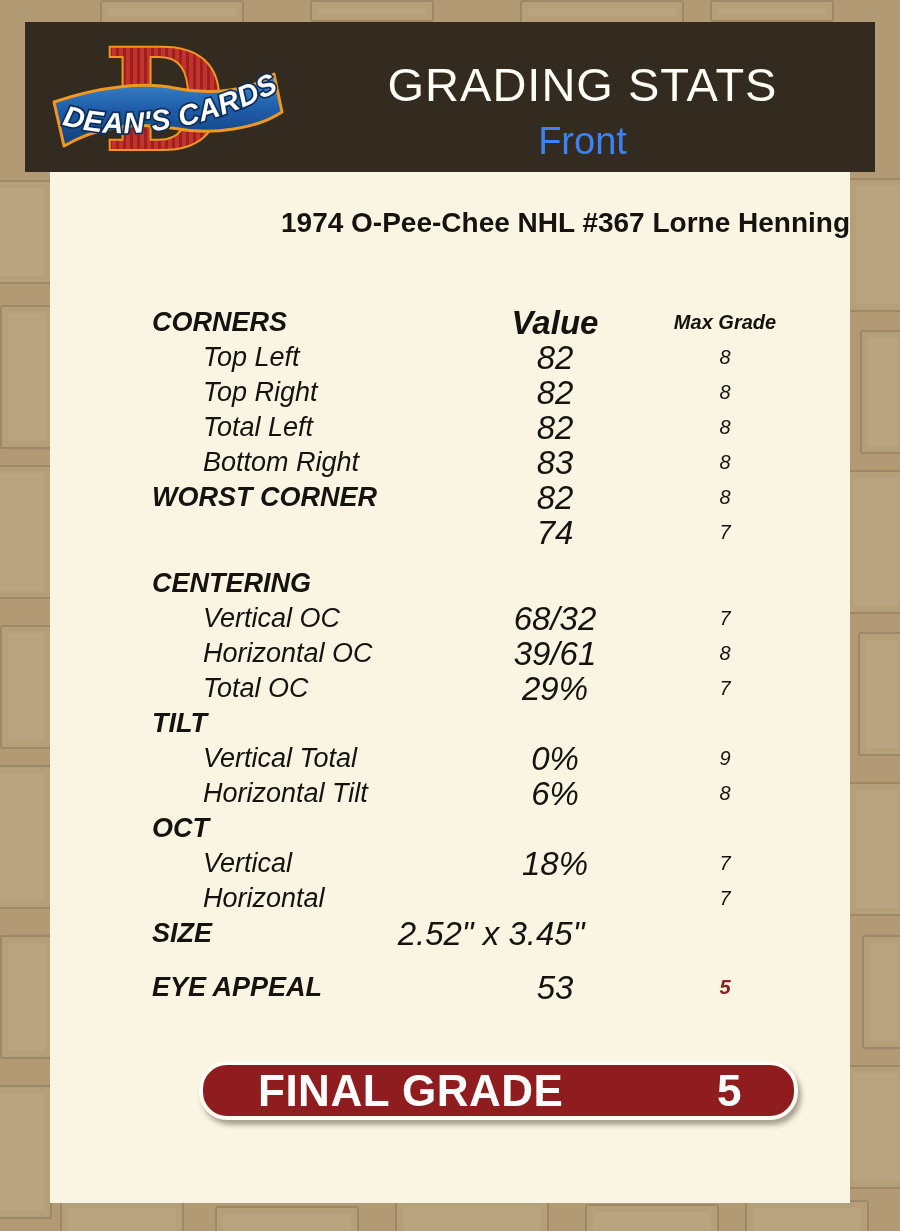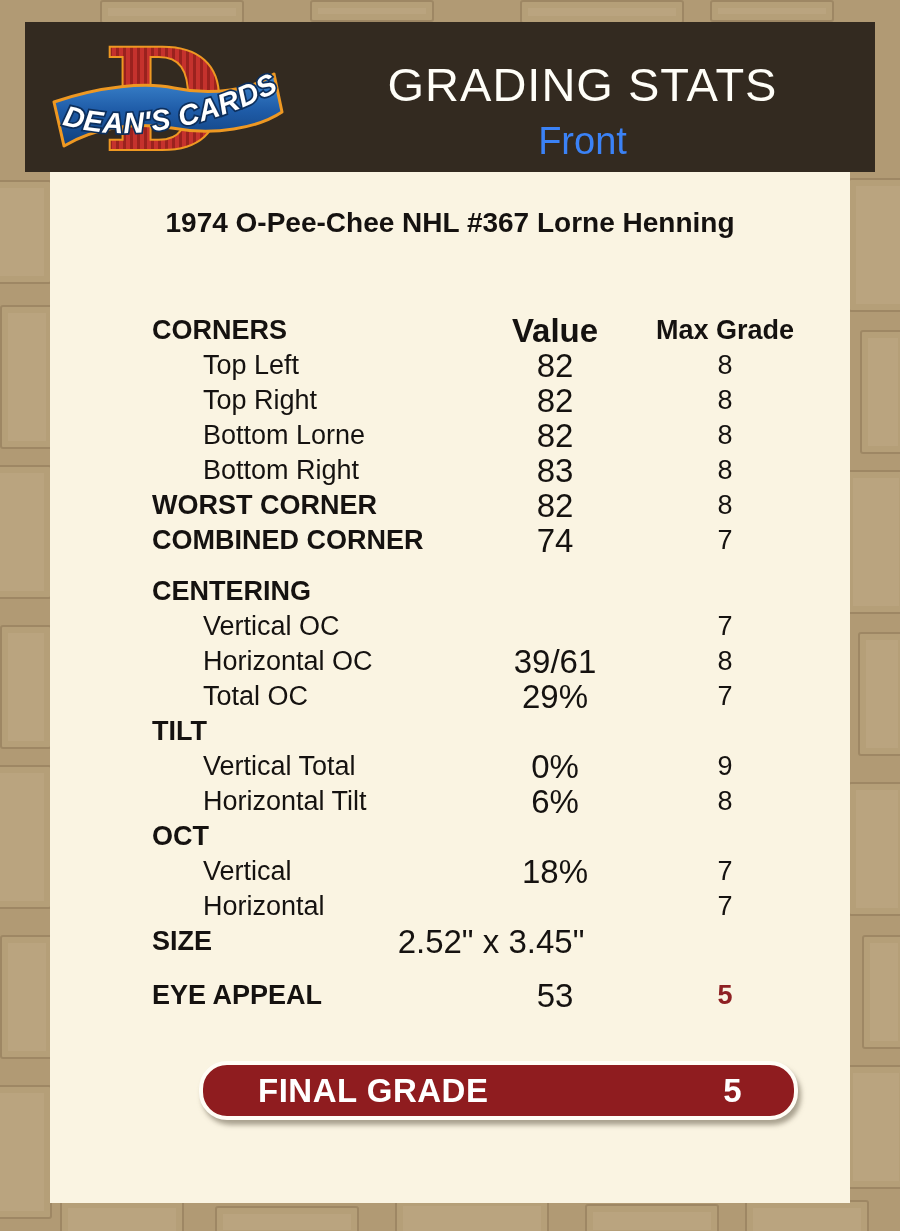--- a/index.html
+++ b/index.html
@@ -46,64 +46,64 @@
   
   .panel {
     position:absolute; left:50px; top:22px;
     width:800px; height:1181px;
     background:#faf4e2;
     z-index:1;
   }
 
   .card-title {
     position:absolute; top:184px; left:0; width:100%;
-    text-align:center; font-weight:bold; font-size:28px; line-height:34px;
+    text-align:right; font-weight:bold; font-size:28px; line-height:34px;
   }
   .card-code {
     position:absolute; top:222px; left:0; width:100%;
     text-align:center; font-size:29px; line-height:34px;
   }
 
   
-  .gtable { position:absolute; top:291px; left:0; width:100%; }
+  .gtable { position:absolute; top:283px; left:0; width:100%;font-style:italic; }
   .t-row { position:relative; height:35px; }
   .cell-label {
     position:absolute; left:153px; top:0; height:35px;
     display:flex; align-items:center;
     font-size:27px; white-space:nowrap;
   }
   .t-row.section .cell-label { left:102px; font-weight:bold; }
   .cell-value {
     position:absolute; left:380px; width:250px; top:0; height:35px;
     display:flex; align-items:center; justify-content:center;
     font-size:33px; white-space:nowrap;
   }
   .cell-max {
     position:absolute; left:600px; width:150px; top:0; height:35px;
     display:flex; align-items:center; justify-content:center;
-    font-size:27px;
+    font-size:20px;
   }
   .t-row.head .cell-value, .t-row.head .cell-max { font-weight:bold; }
   .t-row.size-row .cell-value { transform:translateX(-64px); }
   .cell-max.red { color:#8e2023; font-weight:bold; }
 
   
   .final-grade {
     position:absolute; left:149px; top:1039px;
     width:484px; height:51px;
     background:#8f1c1f;
     border:4px solid #fffdf6;
     border-radius:28px;
     box-shadow:3px 5px 5px rgba(104,94,76,.55);
     display:flex; align-items:center; justify-content:space-between;
     padding:0 52px 0 55px; box-sizing:content-box;
     cursor:pointer;
   }
   .final-grade .fg-label, .final-grade .fg-value {
-    color:#ffffff; font-weight:bold; font-size:33px; letter-spacing:.5px;
+    color:#ffffff; font-weight:bold; font-size:44px; letter-spacing:.5px;
     white-space:nowrap;
   }
 </style>
 </head>
 <body>
 
 <div class="bg-collage">
     <div class="bgc" style="left: 100px; top: 0px; width: 140px; height: 20px;"></div>
     <div class="bgc" style="left: 310px; top: 0px; width: 120px; height: 18px;"></div>
     <div class="bgc" style="left: 520px; top: 0px; width: 160px; height: 20px;"></div>
@@ -142,46 +142,46 @@
     <span class="cell-label">Top Left</span>
     <span class="cell-value">82</span>
     <span class="cell-max">8</span>
   </div>
       <div class="t-row">
     <span class="cell-label">Top Right</span>
     <span class="cell-value">82</span>
     <span class="cell-max">8</span>
   </div>
       <div class="t-row">
-    <span class="cell-label">Bottom Lorne</span>
+    <span class="cell-label">Total Left</span>
     <span class="cell-value">82</span>
     <span class="cell-max">8</span>
   </div>
       <div class="t-row">
     <span class="cell-label">Bottom Right</span>
     <span class="cell-value">83</span>
     <span class="cell-max">8</span>
   </div>
       <div class="t-row section">
     <span class="cell-label">WORST CORNER</span>
     <span class="cell-value">82</span>
     <span class="cell-max">8</span>
   </div>
       <div class="t-row section">
-    <span class="cell-label">COMBINED CORNER</span>
     <span class="cell-value">74</span>
     <span class="cell-max">7</span>
   </div>
       <div class="t-row section" style="margin-top: 16px; padding-left: 8px;">
     <span class="cell-label">CENTERING</span>
     <span class="cell-value"></span>
     <span class="cell-max"></span>
   </div>
       <div class="t-row">
     <span class="cell-label">Vertical OC</span>
+    <span class="cell-value">68/32</span>
     <span class="cell-max">7</span>
   </div>
       <div class="t-row">
     <span class="cell-label">Horizontal OC</span>
     <span class="cell-value">39/61</span>
     <span class="cell-max">8</span>
   </div>
       <div class="t-row">
     <span class="cell-label">Total OC</span>
     <span class="cell-value">29%</span>

